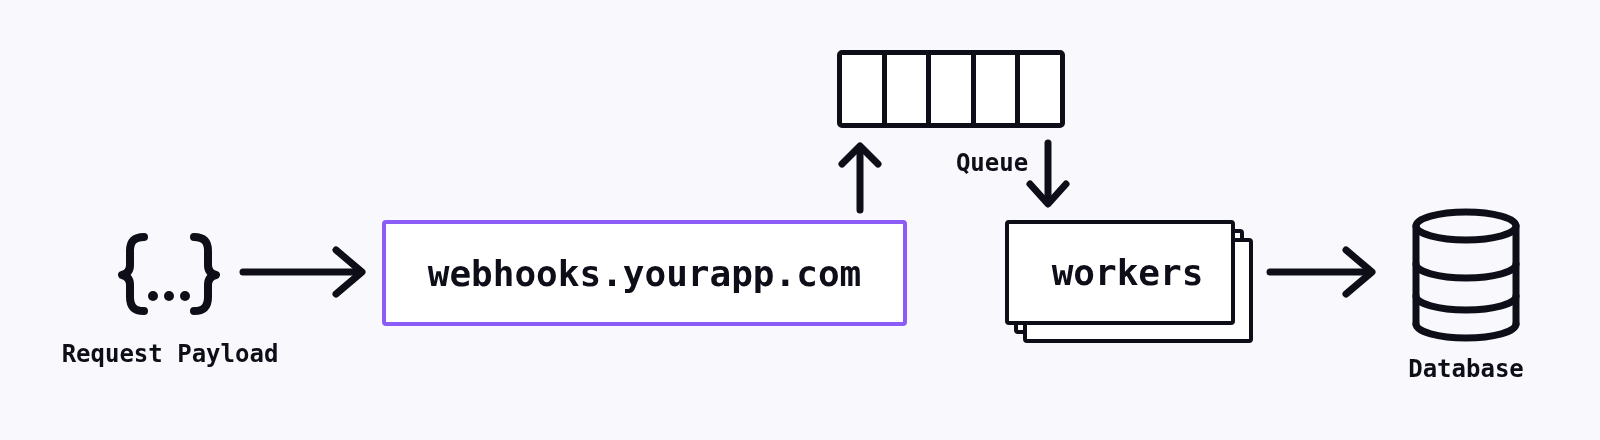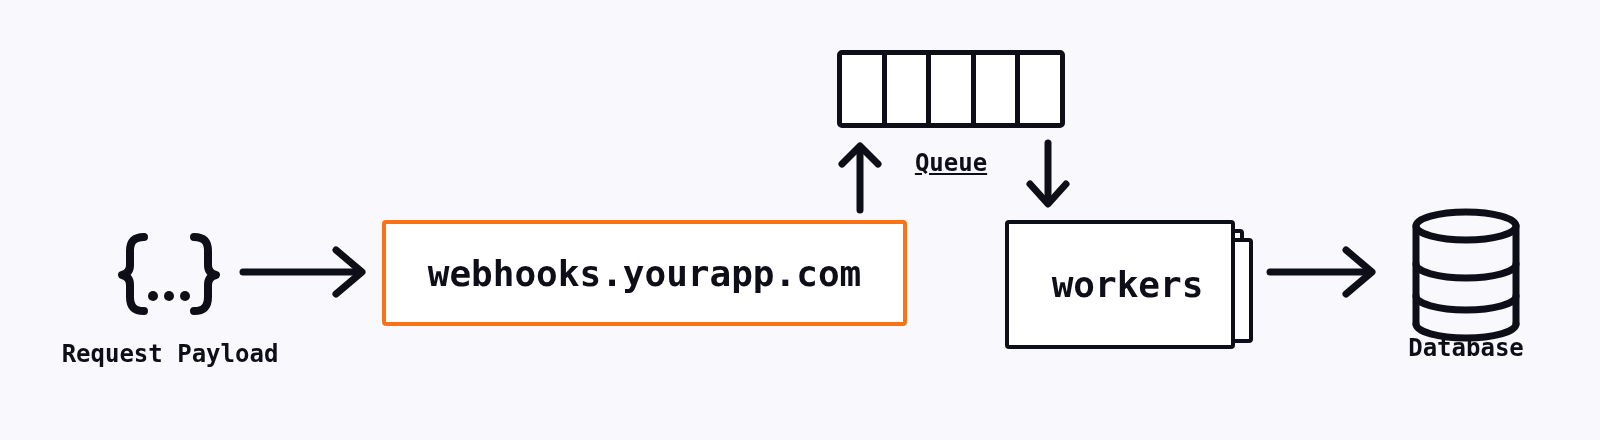--- a/index.html
+++ b/index.html
@@ -11,21 +11,21 @@
     font-family: "DejaVu Sans Mono", "Liberation Mono", monospace;
     color: #0e0e18;
     overflow: hidden;
   }
   .abs { position: absolute; }
 
   
   .node-box {
     position: absolute;
     background: #ffffff;
-    border: 4px solid #f97316;
+    border: 4px solid #8b5cf6;
     border-radius: 4px;
     box-sizing: border-box;
     display: flex;
     align-items: center;
     justify-content: center;
   }
   .node-box .node-text {
     font-size: 36px;
     font-weight: bold;
     white-space: nowrap;
@@ -53,35 +53,35 @@
     position: absolute;
     width: 230px; height: 105px;
     background: #ffffff;
     border: 4px solid #0e0e18;
     border-radius: 4px;
     box-sizing: border-box;
   }
   .worker-front {
     position: absolute;
     left: 0; top: 0;
-    width: 230px; height: 129px; padding-left: 15px;
+    width: 230px; height: 105px; padding-left: 15px;
   }
 
   
   .node-label {
     position: absolute;
     font-size: 24px;
     font-weight: bold;
     text-align: center;
     line-height: 24px;
     white-space: nowrap;
   }
   .payload-label  { left: 40px;   top: 342px; width: 260px; }
-  .queue-label    { left: 851px;  top: 151px; width: 200px; text-decoration: underline; }
-  .database-label { left: 1366px; top: 336px; width: 200px; }
+  .queue-label    { left: 892px;  top: 151px; width: 200px; }
+  .database-label { left: 1366px; top: 357px; width: 200px; }
 
   
   .stroke-art { stroke: #0e0e18; fill: none; stroke-linecap: round; stroke-linejoin: round; }
   .arrow-layer { position: absolute; left: 0; top: 0; pointer-events: none; }
 </style>
 </head>
 <body>
 
 <div class="canvas">
 

